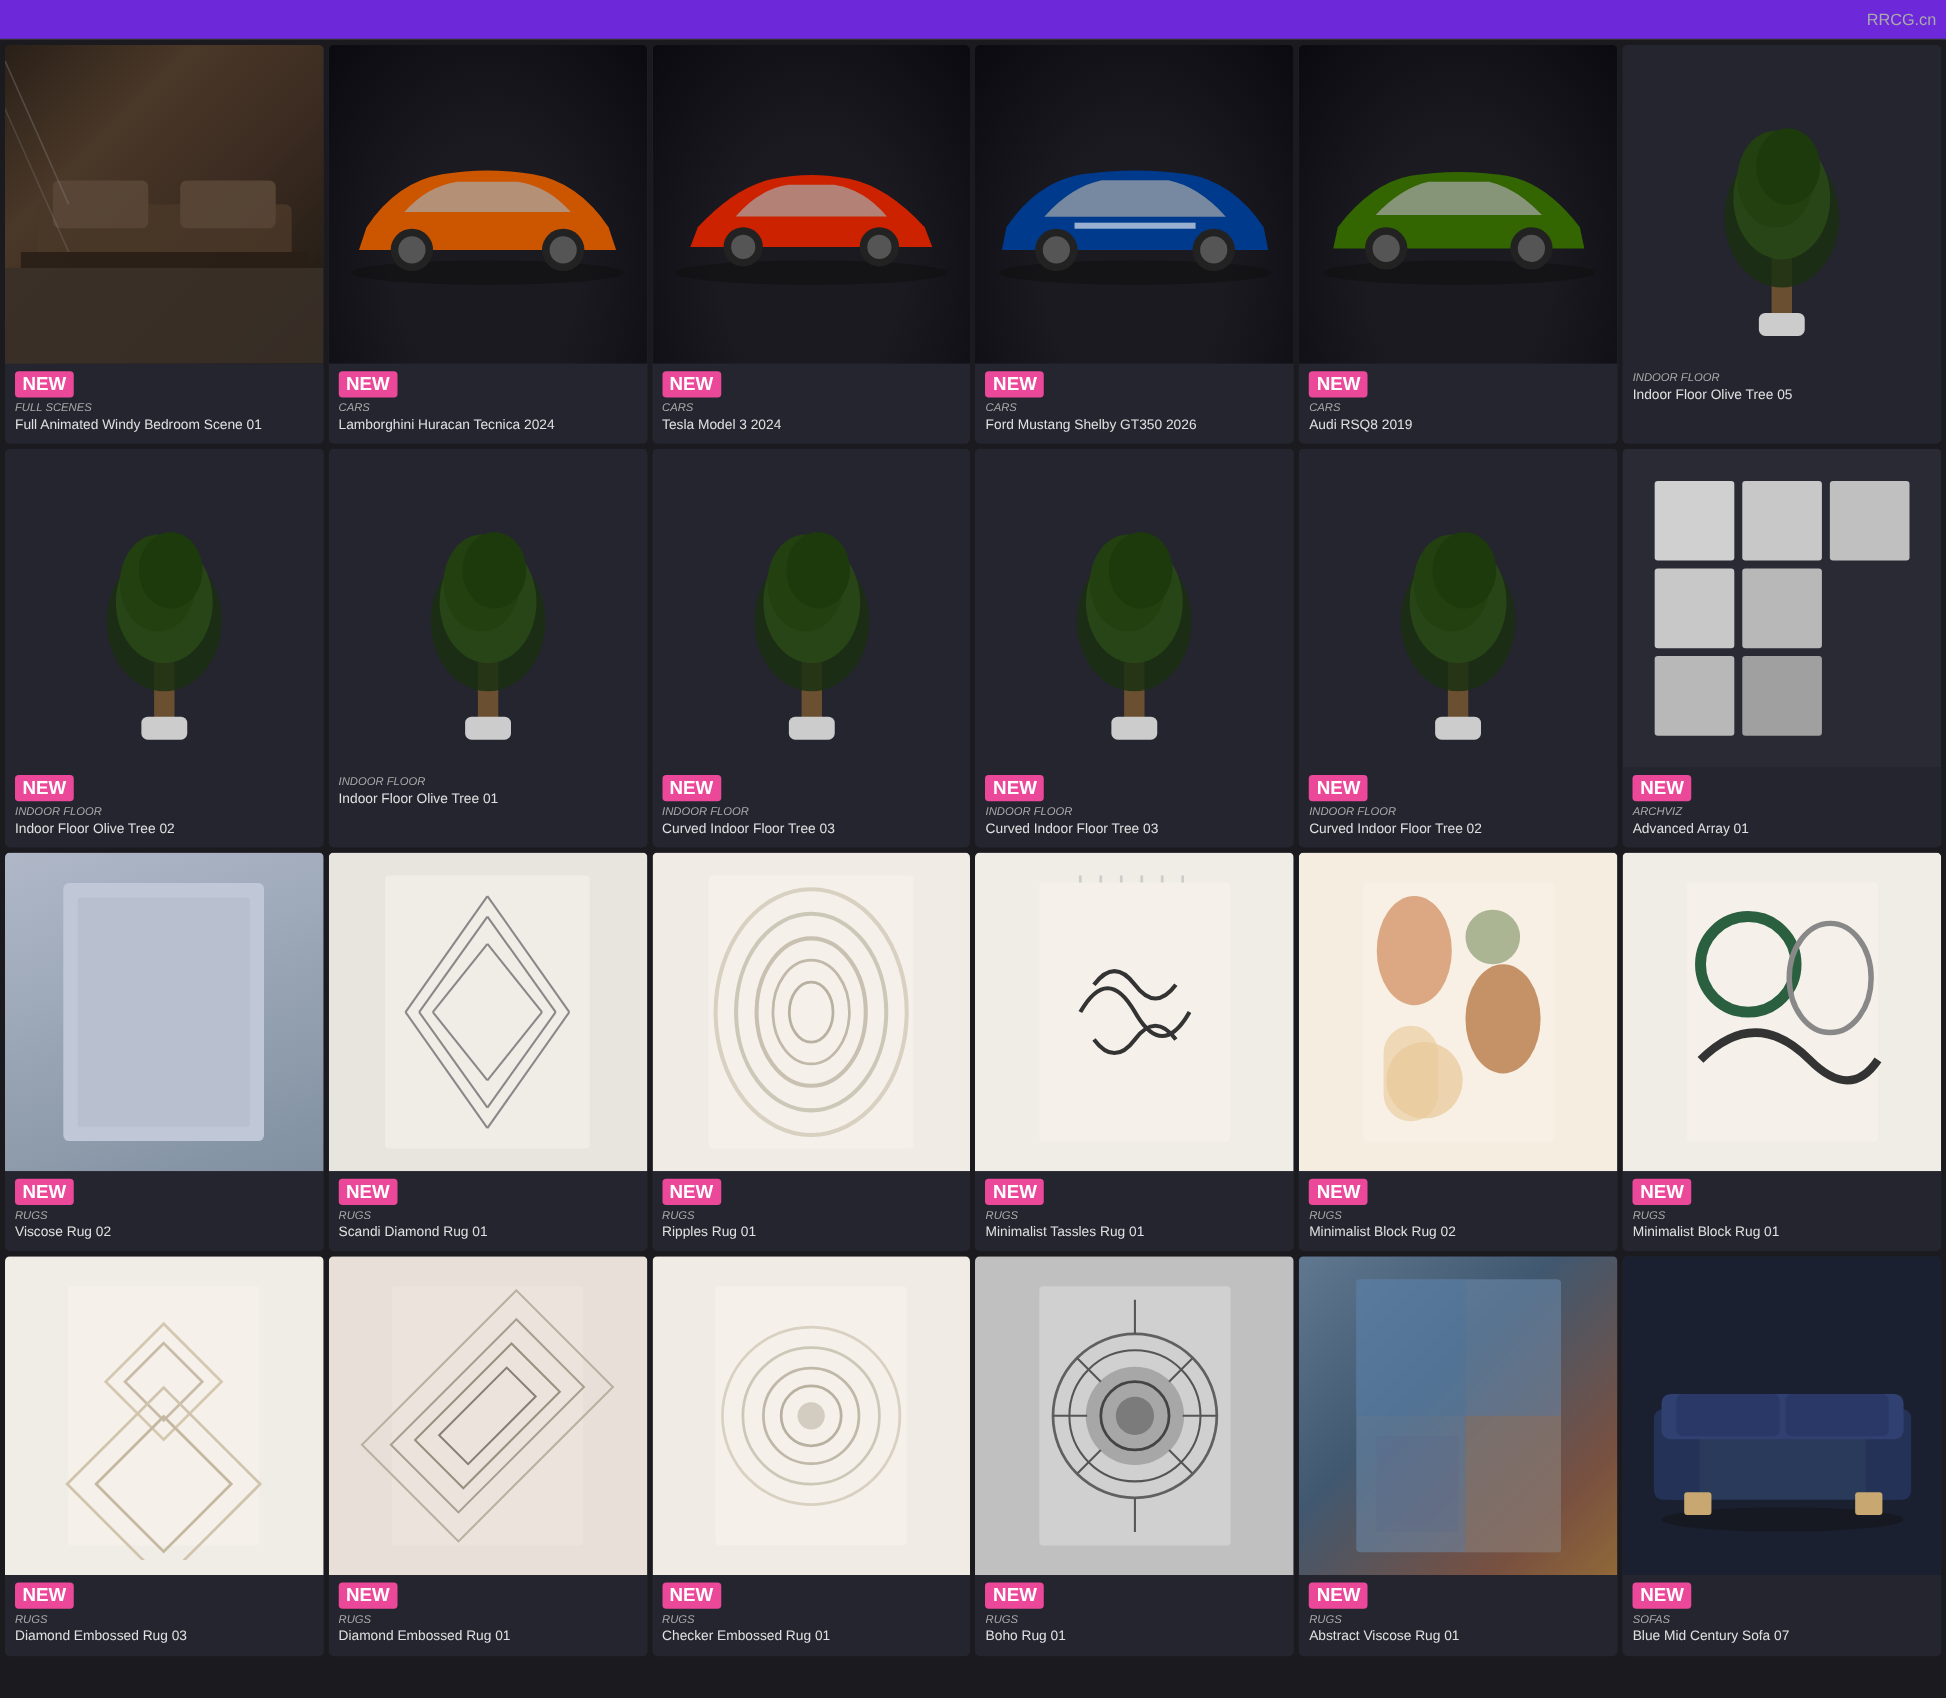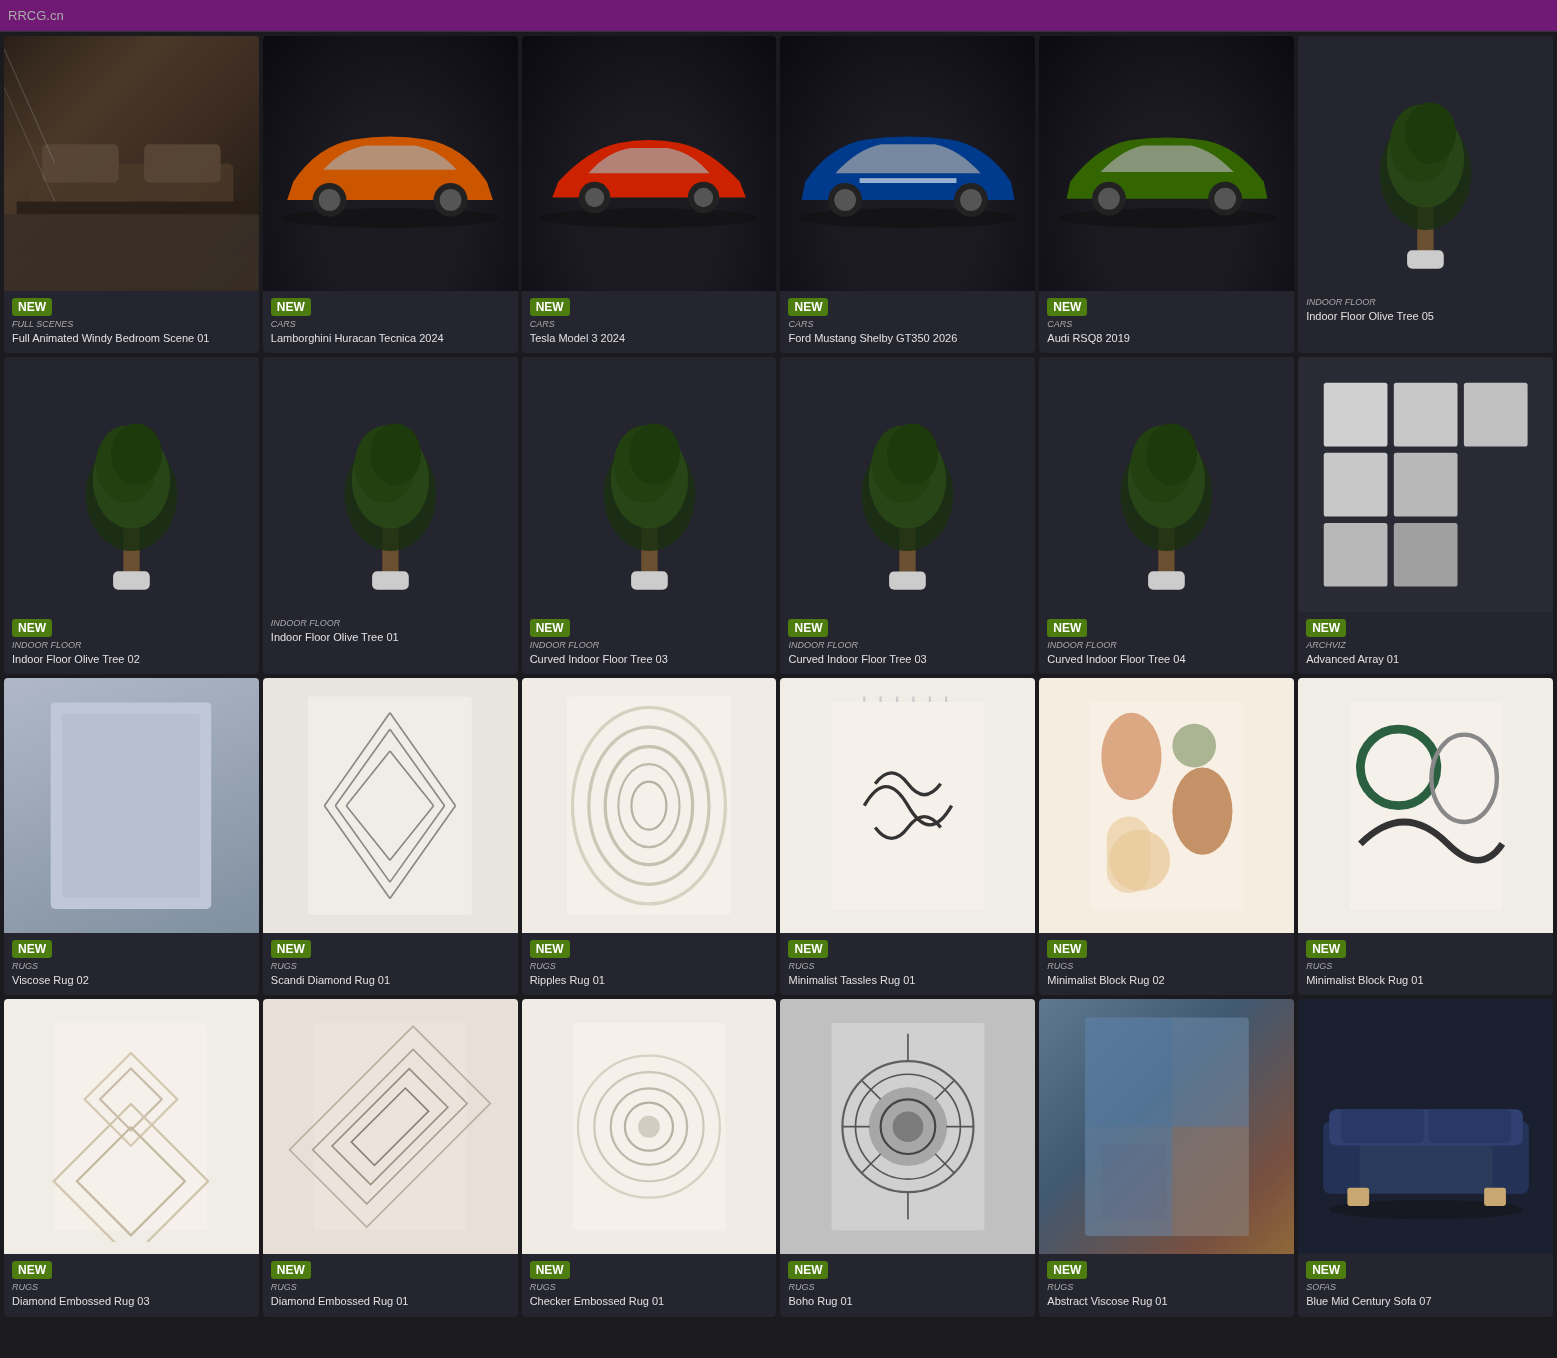--- a/index.html
+++ b/index.html
@@ -3,22 +3,22 @@
   <meta charset="utf-8">
   <style>
     * { margin: 0; padding: 0; box-sizing: border-box; }
     body {
       background-color: #1a1a1f;
       color: #ffffff;
       font-family: Arial, sans-serif;
       min-height: 1358px;
     }
     .top-bar {
-      background-color: #701a75;
-      text-align: left;
+      background-color: #6d28d9;
+      text-align: right;
       padding: 8px;
       font-size: 13px;
       color: #aaaaaa;
       border-bottom: 1px solid #333;
     }
     .grid {
       display: grid;
       grid-template-columns: repeat(6, 1fr);
       gap: 4px;
       padding: 4px;
@@ -37,23 +37,23 @@
       display: flex;
       align-items: center;
       justify-content: center;
       overflow: hidden;
     }
     .card-info {
       padding: 6px 8px 8px;
     }
     .new-badge {
       display: inline-block;
-      background-color: #4d7c0f;
+      background-color: #ec4899;
       color: #ffffff;
-      font-size: 12px;
+      font-size: 15px;
       font-weight: bold;
       padding: 2px 6px;
       border-radius: 3px;
       margin-bottom: 3px;
     }
     .card-category {
       font-size: 9px;
       color: #aaaaaa;
       text-transform: uppercase;
       display: block;
@@ -245,21 +245,21 @@
         <svg viewBox="0 0 120 200" style="width:60%;height:85%">
           <rect x="52" y="130" width="16" height="55" fill="#6a5030" rx="3"></rect>
           <ellipse cx="60" cy="100" rx="45" ry="55" fill="#1a3010" opacity="0.85"></ellipse>
           <ellipse cx="60" cy="85" rx="38" ry="48" fill="#2a4818" opacity="0.9"></ellipse>
           <ellipse cx="55" cy="70" rx="30" ry="38" fill="#224010"></ellipse>
           <ellipse cx="65" cy="60" rx="25" ry="30" fill="#1c3a0c"></ellipse>
           <rect x="42" y="175" width="36" height="18" fill="#cccccc" rx="5"></rect>
         </svg>
       </div>
       </div>
-      <div class="card-info"><span class="new-badge">NEW</span><br><span class="card-category">INDOOR FLOOR</span><div class="card-title">Curved Indoor Floor Tree 04</div></div>
+      <div class="card-info"><span class="new-badge">NEW</span><br><span class="card-category">INDOOR FLOOR</span><div class="card-title">Curved Indoor Floor Tree 02</div></div>
     </div>
     <div class="card">
       <div class="card-image">
         <div style="width:100%;height:100%;background:#2a2a35;display:flex;align-items:center;justify-content:center;">
         <svg viewBox="0 0 180 180" style="width:90%;height:90%">
           <rect x="10" y="10" width="50" height="50" fill="#d0d0d0" rx="2"></rect>
           <rect x="65" y="10" width="50" height="50" fill="#c8c8c8" rx="2"></rect>
           <rect x="120" y="10" width="50" height="50" fill="#c0c0c0" rx="2"></rect>
           <rect x="10" y="65" width="50" height="50" fill="#c8c8c8" rx="2"></rect>
           <rect x="65" y="65" width="50" height="50" fill="#b8b8b8" rx="2"></rect>

